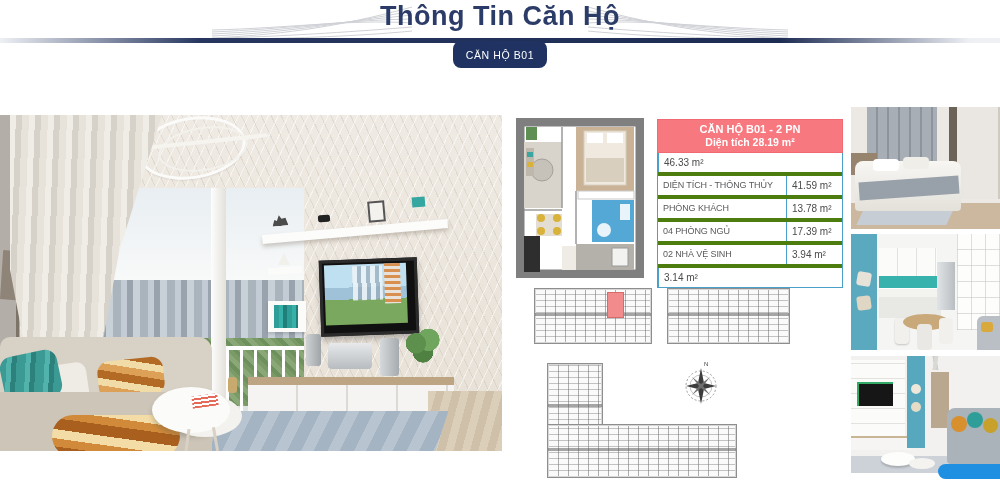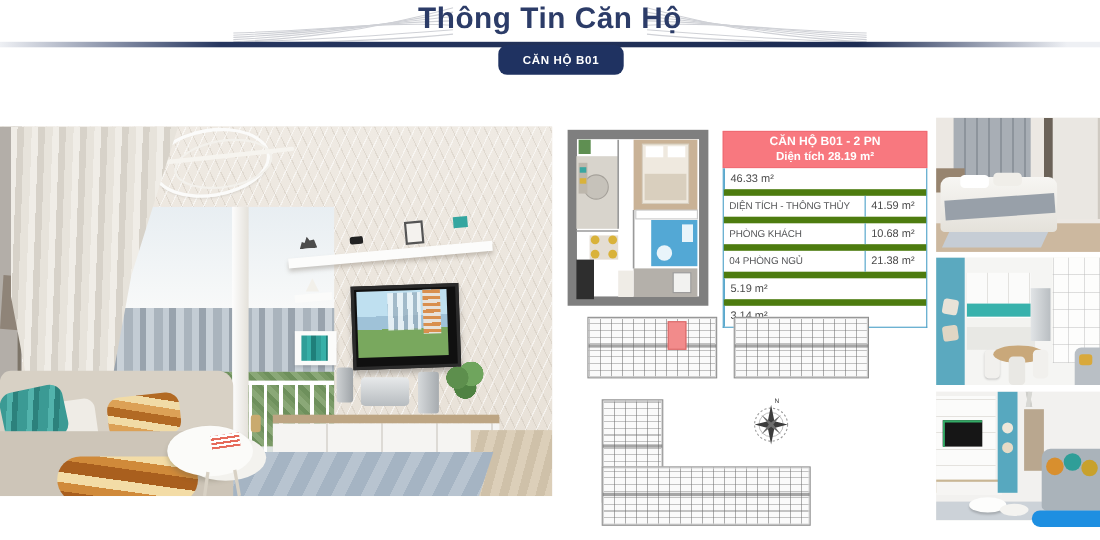--- a/index.html
+++ b/index.html
@@ -6,22 +6,22 @@
   #app{position:relative;width:1000px;height:491px;background:#fff;overflow:hidden;
        font-family:"Liberation Sans",sans-serif;}
   
   .page-title{position:absolute;left:0;top:1px;width:1000px;text-align:center;
       font-size:27px;font-weight:700;color:#2c3c68;letter-spacing:.5px;}
   .waves{position:absolute;top:5px;height:34px;width:200px;opacity:.85;}
   .waves.left{left:212px;}
   .waves.right{left:588px;transform:scaleX(-1);}
   .title-bar{position:absolute;left:0;top:38px;width:1000px;height:5px;
       background:linear-gradient(90deg,#eef0f4 0%,#26365f 20%,#1d2c53 78%,#eef0f4 97%);}
-  .unit-badge{position:absolute;left:453px;top:41px;width:114px;height:27px;
-      background:#1f3261;border-radius:8px;color:#fff;font-size:10.5px;font-weight:700;
+  .unit-badge{position:absolute;left:453px;top:41px;width:94px;height:27px;
+      background:#1f3261;border-radius:8px;color:#fff;font-size:10.5px;font-weight:400;
       text-align:center;line-height:28px;letter-spacing:.6px;cursor:pointer;}
   
   .photo{position:absolute;left:0;top:115px;width:502px;height:336px;overflow:hidden;
       background:#ebe5dd;}
   .photo *{position:absolute;}
   .ph-wall{inset:0;background:
       repeating-linear-gradient(115deg,rgba(255,255,255,.55) 0 1px,transparent 1px 9px),
       repeating-linear-gradient(65deg,rgba(186,176,162,.28) 0 1px,transparent 1px 9px),
       linear-gradient(180deg,#efeae3,#e7e0d6);}
   .ph-graywall{left:0;top:0;width:20px;height:336px;background:#b3aea8;}
@@ -104,21 +104,21 @@
   .ph-vase{left:228px;top:262px;width:9px;height:16px;background:#c9aa6e;border-radius:3px;}
   
   .unitplan{position:absolute;left:516px;top:118px;width:128px;height:160px;cursor:pointer;}
   
   .spec-table{position:absolute;left:657px;top:119px;width:186px;}
   .spec-head{background:#f8787f;border:1px solid #ef6a72;color:#fff;text-align:center;
       font-weight:700;padding:3px 0 4px;}
   .spec-head .l1{font-size:11px;}
   .spec-head .l2{font-size:10.5px;margin-top:1px;}
   .spec-body{border:1px solid #4aa0c8;border-top:none;background:#fff;}
-  .t-row{display:flex;height:19px;border-top:6px solid #4d7c0f;}
+  .t-row{display:flex;height:19px;border-top:4px solid #4d7c0f;}
   .t-row:first-child{border-top:none;}
   .t-label{flex:1;font-size:9px;color:#58595b;line-height:19px;padding-left:5px;
       white-space:nowrap;overflow:hidden;letter-spacing:-.1px;}
   .t-value{width:50px;border-left:1px solid #4aa0c8;font-size:10px;color:#4a4a4a;
       line-height:19px;padding-left:5px;}
   
   .bplan{position:absolute;background-color:#fafafa;border:1px solid #8e8e8e;
       box-shadow:inset 0 0 0 1px #d7d7d7;background-image:
       repeating-linear-gradient(90deg,rgba(110,110,110,.55) 0 1px,transparent 1px 10px),
       repeating-linear-gradient(0deg,rgba(110,110,110,.40) 0 1px,transparent 1px 6px);}
@@ -314,28 +314,29 @@
     <div class="spec-body">
         <div class="t-row">
           <div class="t-value">46.33 m²</div>
         </div>
         <div class="t-row">
           <div class="t-label">DIỆN TÍCH - THÔNG THỦY</div>
           <div class="t-value">41.59 m²</div>
         </div>
         <div class="t-row">
           <div class="t-label">PHÒNG KHÁCH</div>
-          <div class="t-value">10.68 m²</div>
+          <div class="t-value">13.78 m²</div>
         </div>
         <div class="t-row">
           <div class="t-label">04 PHÒNG NGỦ</div>
-          <div class="t-value">21.38 m²</div>
-        </div>
-        <div class="t-row">
-          <div class="t-value">5.19 m²</div>
+          <div class="t-value">17.39 m²</div>
+        </div>
+        <div class="t-row">
+          <div class="t-label">02 NHÀ VỆ SINH</div>
+          <div class="t-value">3.94 m²</div>
         </div>
         <div class="t-row">
           <div class="t-value">3.14 m²</div>
         </div>
       </div>
   </div>
 
   <div class="bplan bp-left">
     <div class="red-unit"></div>
   </div>

